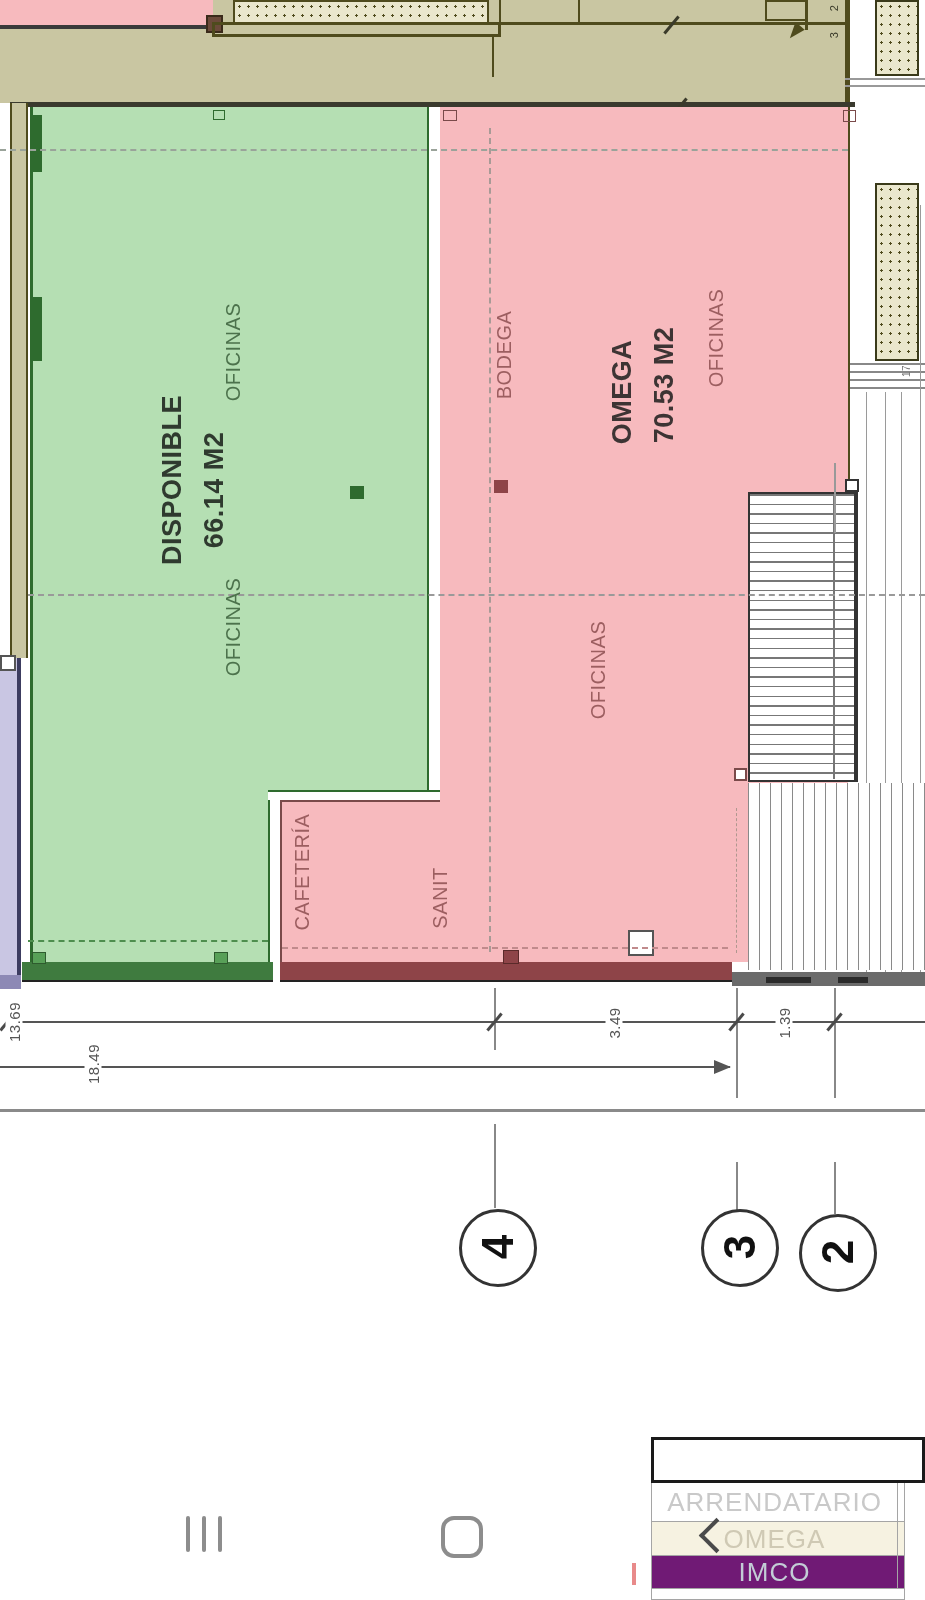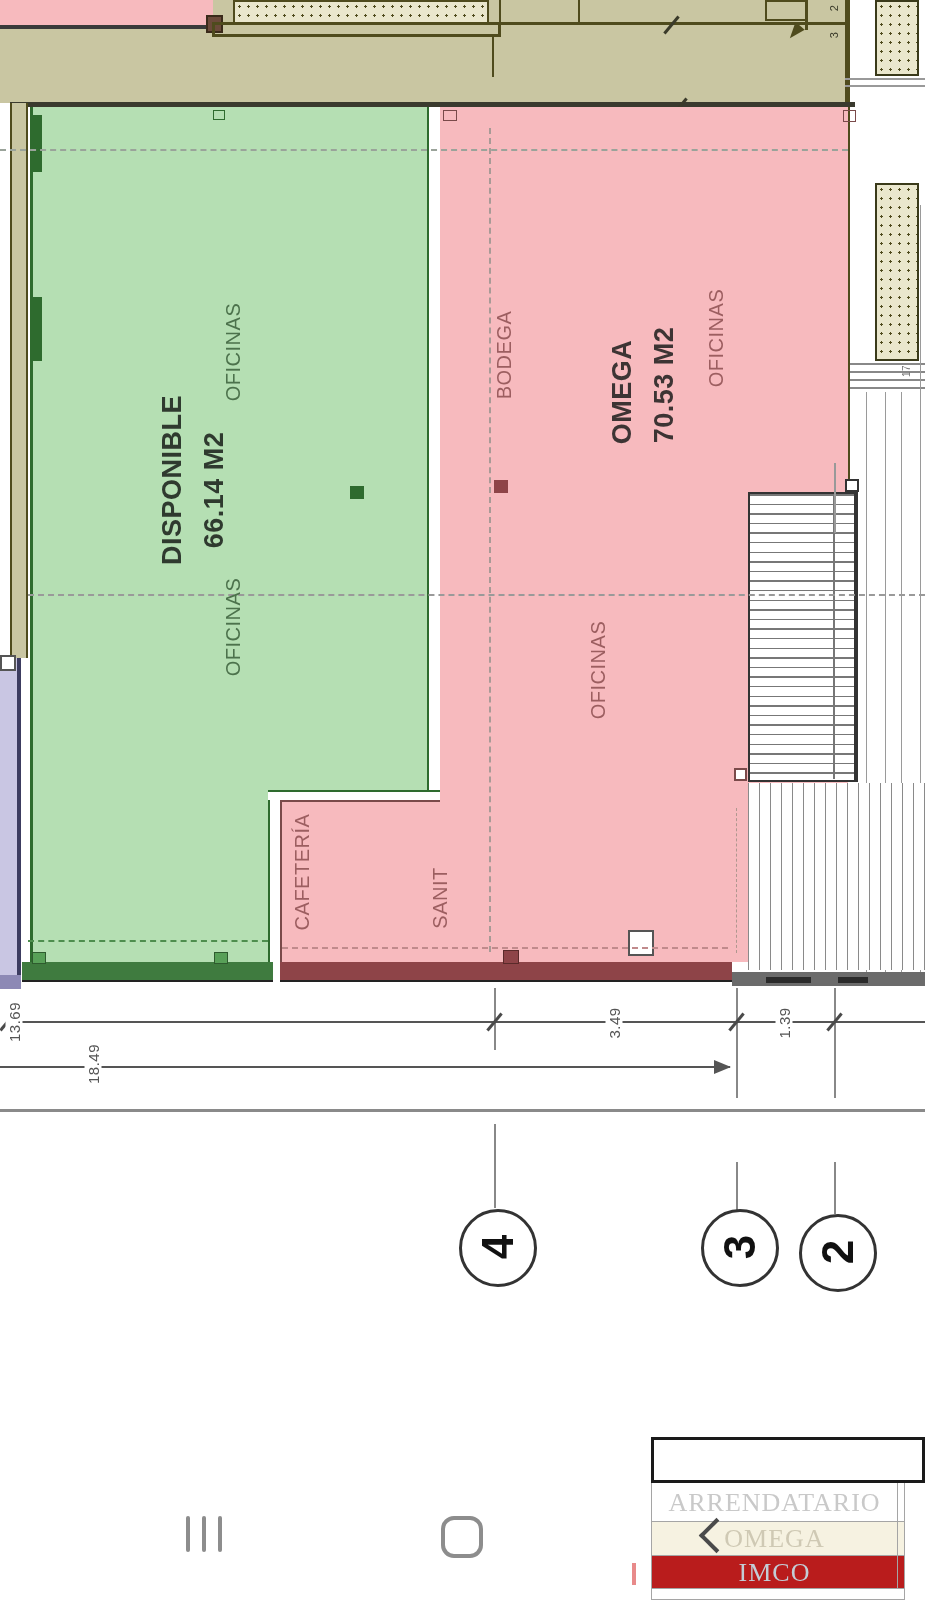--- a/index.html
+++ b/index.html
@@ -15,21 +15,21 @@
         background-size:9px 9px;}
   .treads{background-color:#fff;
         background-image:repeating-linear-gradient(180deg,#777 0 1.5px,transparent 1.5px 9.6px);}
   .boards{background-color:#fff;
         background-image:repeating-linear-gradient(90deg,#8a8a8a 0 1.3px,transparent 1.3px 11px);}
   .bubble{position:absolute;width:72px;height:72px;border:3px solid #333;border-radius:50%;
           background:#fff;}
   .bubble span{position:absolute;left:50%;top:50%;transform:translate(-50%,-52%) rotate(-90deg);
           font-size:44px;font-weight:bold;color:#111;}
   .trow{position:absolute;left:651px;width:254px;box-sizing:border-box;border:1px solid #a5a5a5;
-        border-top:none;font-family:Liberation Serif, serif;}
+        border-top:none;}
   .trow .cell{position:absolute;left:0;top:0;width:245px;height:100%;text-align:center;
         overflow:hidden;}
   .trow .coldiv{position:absolute;left:245px;top:0;width:1px;height:100%;background:#a5a5a5;}
 </style>
 </head>
 <body>
 
 <div id="screen">
 
   <div class="abs" style="left:0;top:0;width:925px;height:1440px;">
@@ -168,21 +168,21 @@
     <div class="abs" style="left:632px;top:1563px;width:4px;height:22px;background:#e88a8a;"></div>
     <div class="abs" style="left:651px;top:1437px;width:274px;height:46px;background:#fff;border:3px solid #1a1a1a;box-sizing:border-box;"></div>
     <div class="trow" style="top:1483px;height:39px;background:#fff;">
       <div class="cell htext" style="line-height:39px;font-size:26px;color:#c9c9c9;letter-spacing:1px;">ARRENDATARIO</div>
       <div class="coldiv"></div>
     </div>
     <div class="trow" style="top:1522px;height:34px;background:#f6f2e1;">
       <div class="cell htext" style="line-height:34px;font-size:26px;color:#cfc9b4;letter-spacing:1px;">OMEGA</div>
       <div class="coldiv"></div>
     </div>
-    <div class="trow" style="top:1556px;height:33px;background:#b91c1c;">
+    <div class="trow" style="top:1556px;height:33px;background:#701a75;">
       <div class="cell htext" style="line-height:33px;font-size:26px;color:#c3cdd6;letter-spacing:1px;">IMCO</div>
       <div class="coldiv"></div>
     </div>
     <div class="trow" style="top:1589px;height:11px;background:#fff;"></div>
   </div>
 
   <div class="abs" style="left:0;top:1440px;width:925px;height:160px;">
     <div class="abs" style="left:176px;top:71px;width:56px;height:46px;">
       <div class="abs" style="left:10px;top:5px;width:3.5px;height:36px;background:#8d8d8d;border-radius:2px;"></div>
       <div class="abs" style="left:26px;top:5px;width:3.5px;height:36px;background:#8d8d8d;border-radius:2px;"></div>

